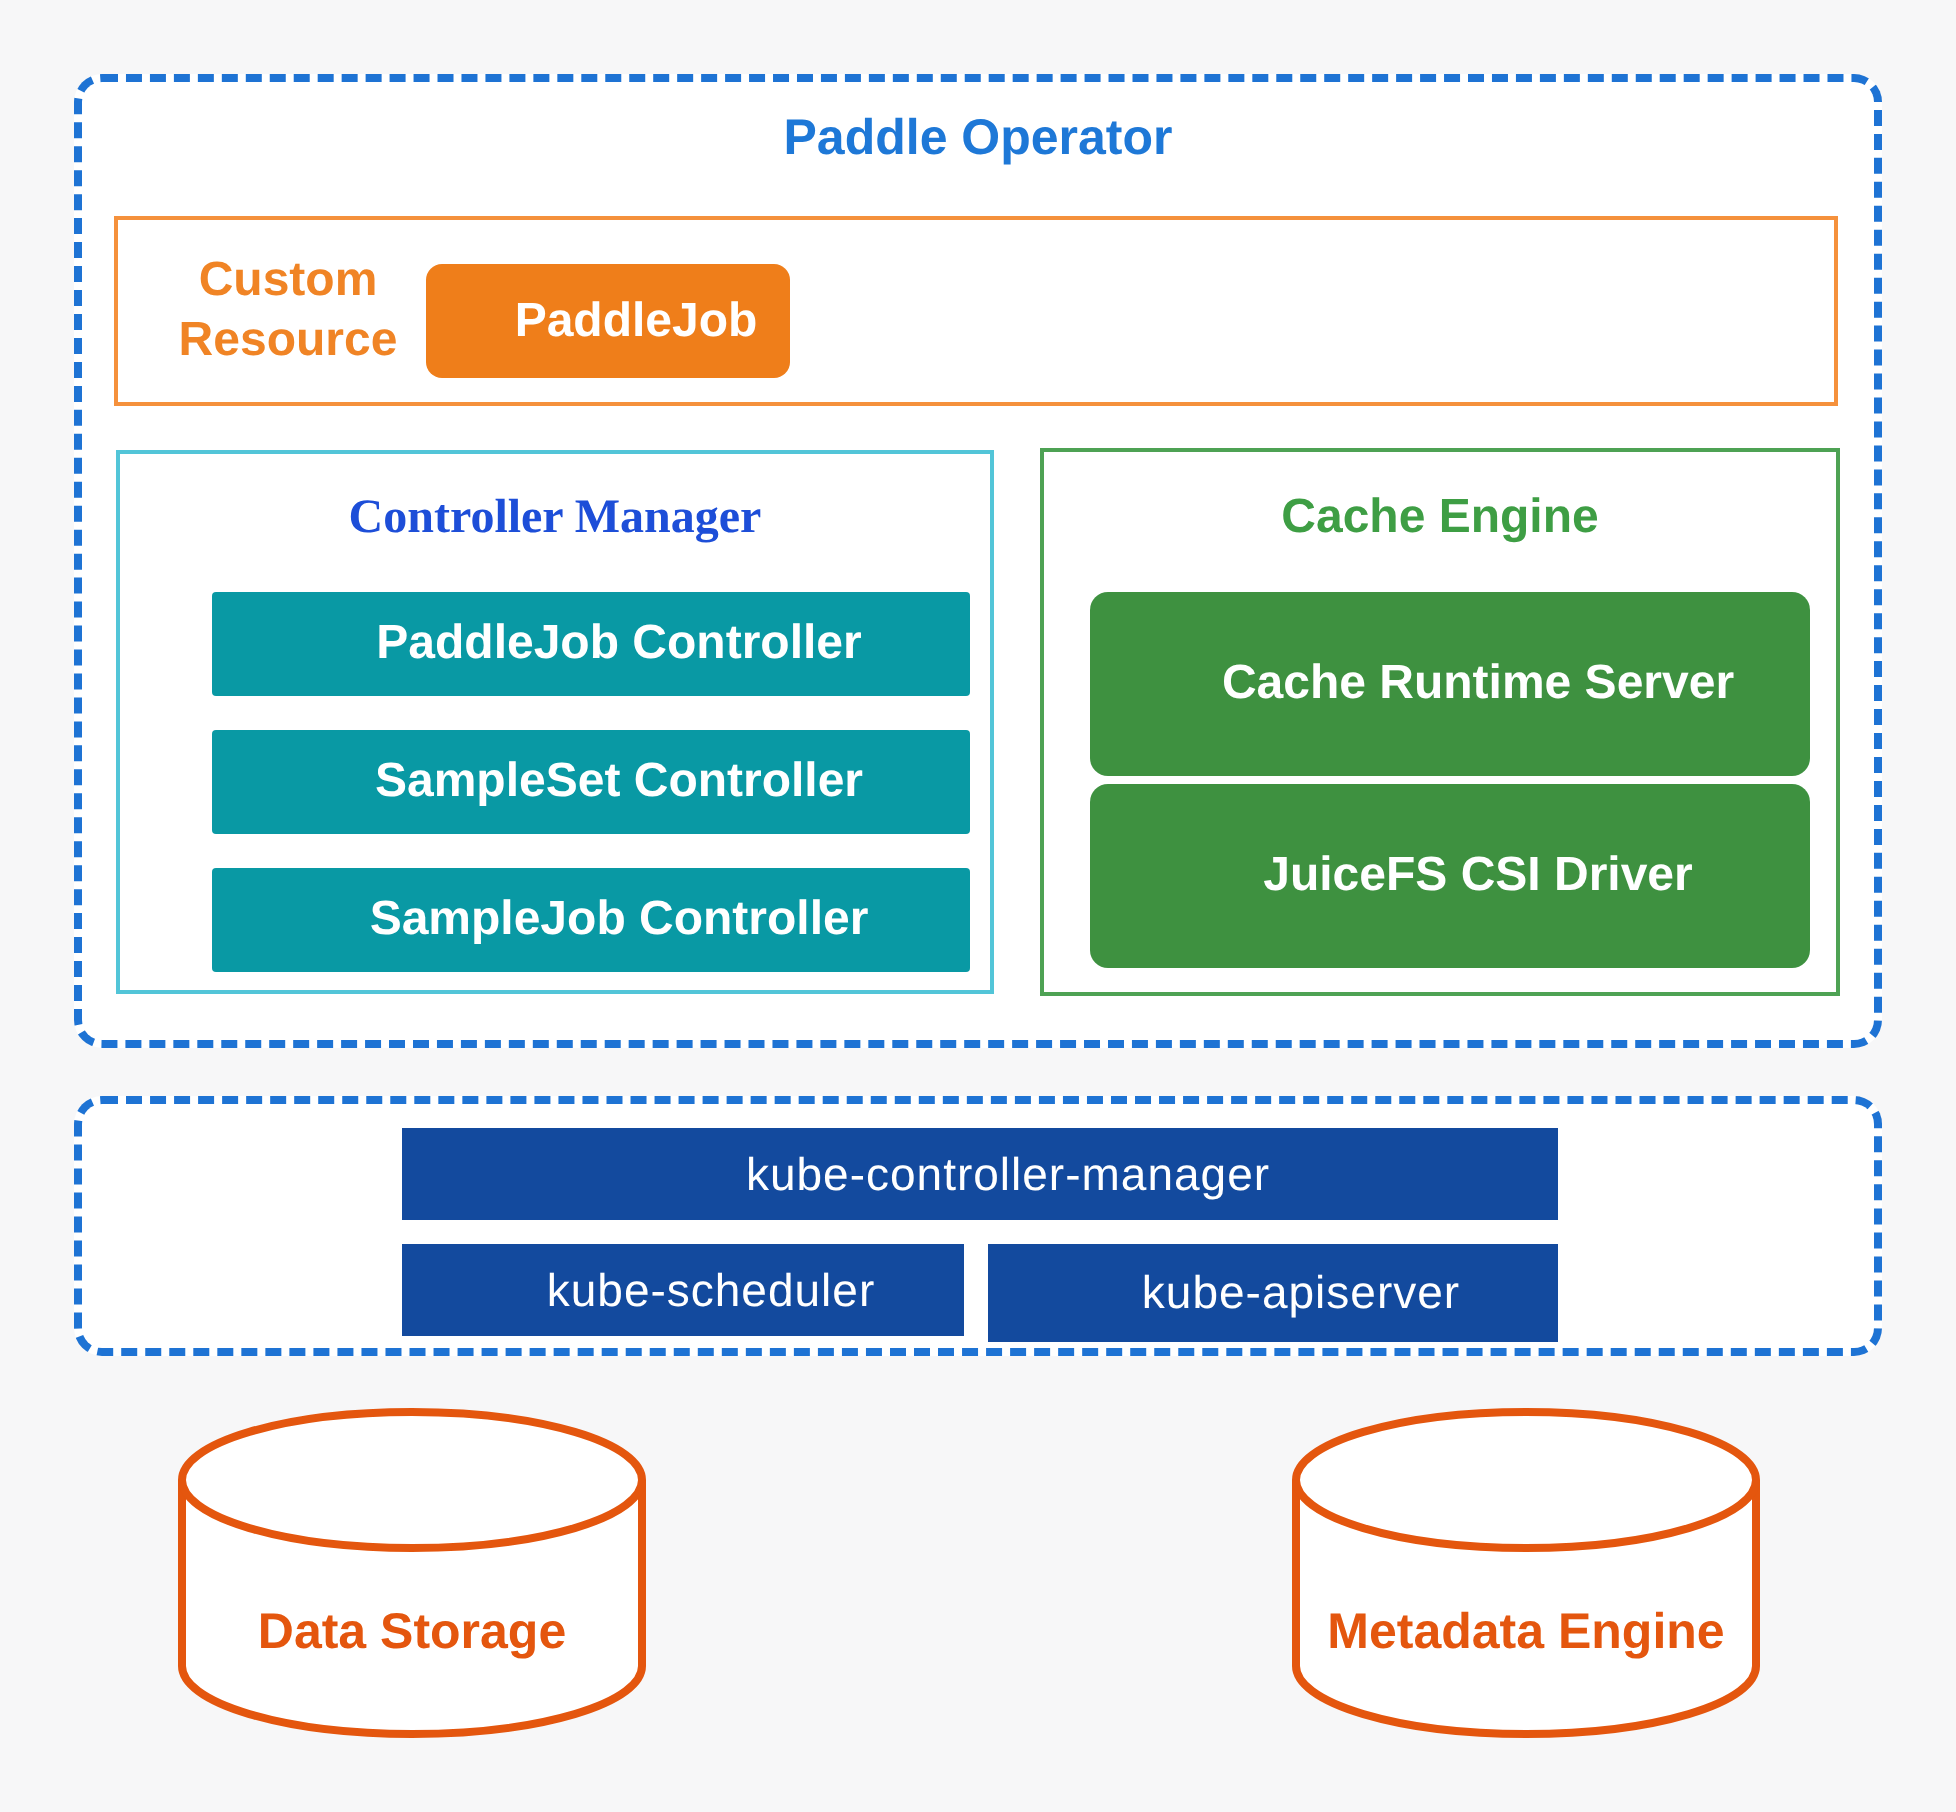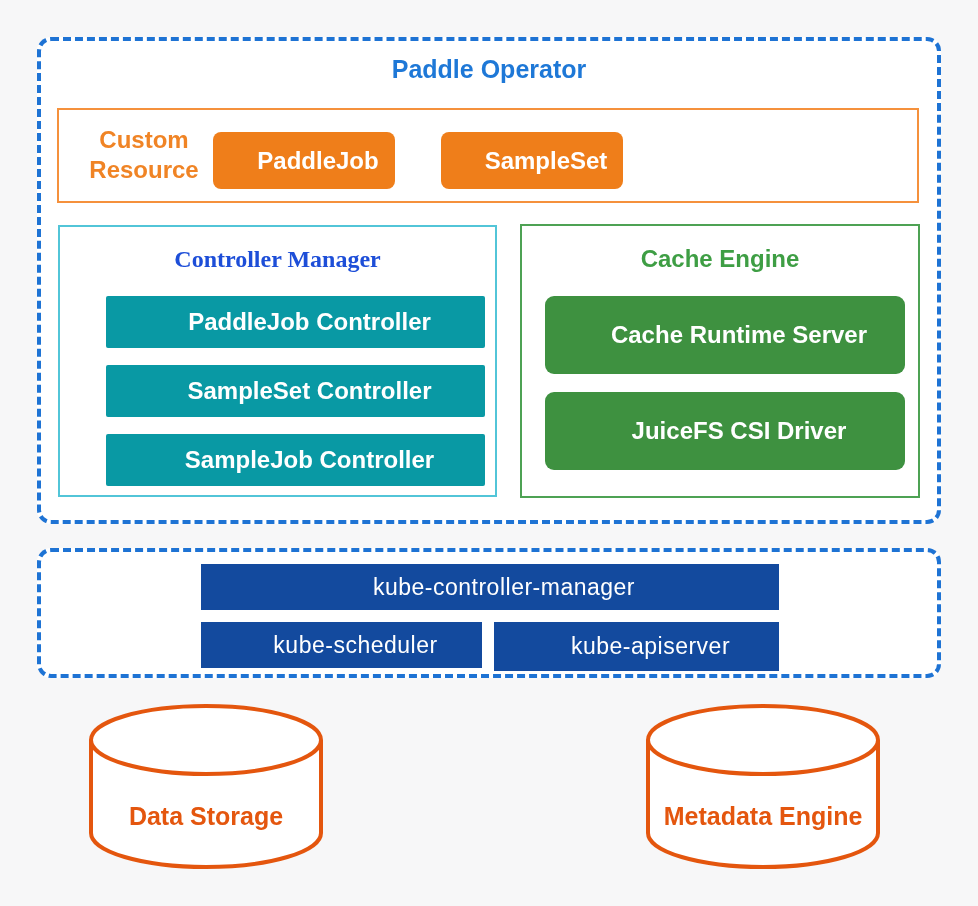--- a/index.html
+++ b/index.html
@@ -28,21 +28,21 @@
 
   .ctrl-box { left:17px; top:184px; width:439px; height:272px; border:2px solid #52c5d8; }
   .box-title { position:absolute; top:19px; left:0; width:100%; text-align:center;
                font-size:24px; font-weight:700; }
   .ctrl-box .box-title { color:#1d4ed8;font-family:Liberation Serif, serif; }
   .teal-node { background:#0999a4; width:379px; height:52px; left:46px; border-radius:2px; }
   .t1 { top:69px; } .t2 { top:138px; } .t3 { top:207px; }
 
   .cache-box { left:479px; top:183px; width:400px; height:274px; border:2px solid #4ea254; }
   .cache-box .box-title { color:#3e9e44; }
-  .green-node { background:#3e9140; width:360px; height:78px; left:23px; border-radius:9px; }
+  .green-node { background:#3e9140; width:360px; height:92px; left:23px; border-radius:9px; }
   .g1 { top:70px; } .g2 { top:166px; }
 
   .kube-node { background:#134a9e; font-size:23px; font-weight:400; letter-spacing:0.5px; }
   .k1 { left:160px; top:12px; width:578px; height:46px; }
   .k2 { left:160px; top:70px; width:281px; height:46px; }
   .k3 { left:453px; top:70px; width:285px; height:49px; }
 
   .cylinder { position:absolute; width:242px; height:167px; }
   .cyl1 { left:85px;  top:703px; }
   .cyl2 { left:642px; top:703px; }
@@ -54,21 +54,20 @@
 <body>
 
 <div class="stage">
 
   <section class="dashed-panel paddle-panel">
     <div class="paddle-title">Paddle Operator</div>
 
     <div class="subbox custom-box">
       <div class="custom-label">Custom Resource</div>
       <div class="node orange-node o1">PaddleJob</div>
-      <div class="node orange-node o2">SampleSet</div>
     </div>
 
     <div class="subbox ctrl-box">
       <div class="box-title">Controller Manager</div>
       <div class="node teal-node t1">PaddleJob Controller</div>
       <div class="node teal-node t2">SampleSet Controller</div>
       <div class="node teal-node t3">SampleJob Controller</div>
     </div>
 
     <div class="subbox cache-box">

